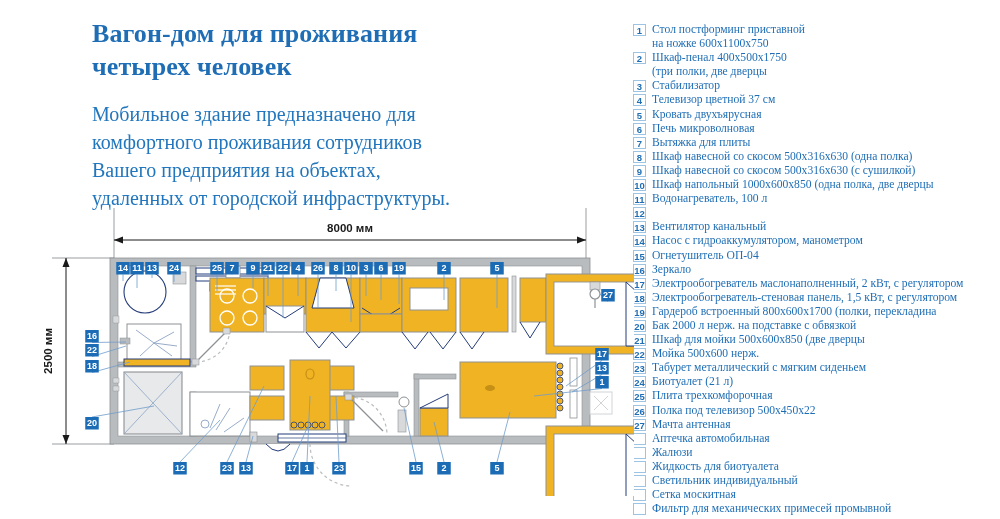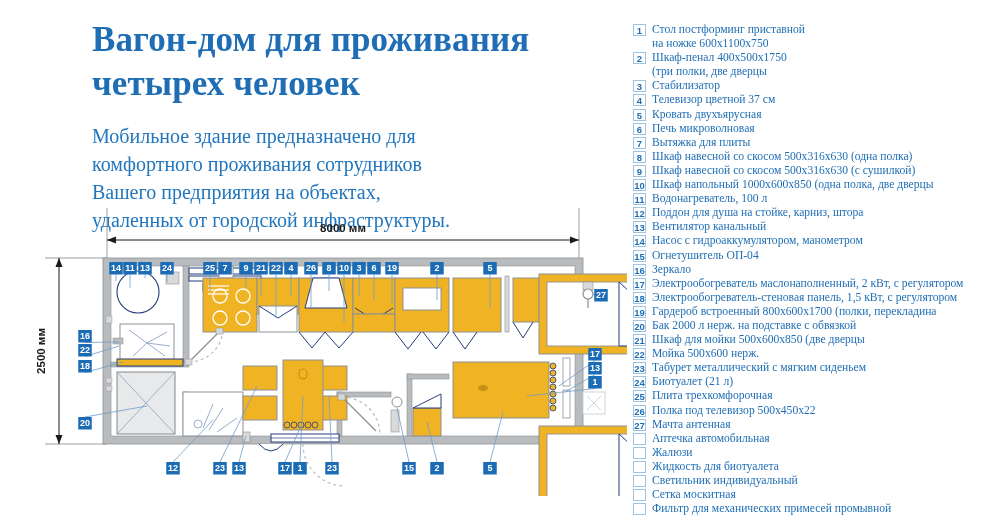--- a/index.html
+++ b/index.html
@@ -7,21 +7,21 @@
     width:1000px;height:519px;background:#ffffff;overflow:hidden;
     font-family:"Liberation Serif", serif;
     position:relative;
   }
   .root{position:relative;width:1000px;height:519px;}
 
   
   .title-block{position:absolute;left:92px;top:18px;width:470px;}
   .main-title{
     font-family:"Liberation Serif",serif;
-    font-weight:bold;font-size:35px;line-height:1.26;
+    font-weight:bold;font-size:26px;line-height:1.26;
     color:#1f6eb5;margin:0 0 16px 0;letter-spacing:.1px;
   }
   .main-title span{display:block;}
   .lead{
     font-family:"Liberation Serif",serif;
     font-size:20px;line-height:1.40;color:#2176bd;margin:0;
   }
   .lead span{display:block;}
 
   
@@ -38,21 +38,21 @@
   .lnum.empty{color:transparent;}
   .lnum.blank{border:1px solid #9ec4e4;}
   .ltext{
     margin-left:6px;color:#1f6eb5;
     font-family:"Liberation Serif",serif;
     font-size:11.6px;line-height:13.6px;white-space:nowrap;
   }
   .lspacer{flex:0 0 auto;width:13px;height:1px;}
 
   
-  .plan{position:absolute;left:7px;top:196px;width:620px;height:300px;text-decoration:underline;}
+  .plan{position:absolute;left:14px;top:196px;width:620px;height:300px;text-decoration:underline;}
   svg{display:block;}
 
   .badge-txt{
     font-family:"Liberation Sans",sans-serif;
     font-size:9px;font-weight:bold;fill:#ffffff;
     text-anchor:middle;
   }
   .dim-txt{
     font-family:"Liberation Sans",sans-serif;
     font-size:11.5px;font-weight:bold;fill:#1a1a1a;
@@ -124,21 +124,20 @@
       <div class="legend-row">
         <span class="lnum">10</span>
         <span class="ltext">Шкаф напольный 1000х600х850 (одна полка, две дверцы</span>
       </div>
       <div class="legend-row">
         <span class="lnum">11</span>
         <span class="ltext">Водонагреватель, 100 л</span>
       </div>
       <div class="legend-row">
         <span class="lnum">12</span>
-        <span class="ltext">Поддон для душа на стойке, карниз, штора</span>
       </div>
       <div class="legend-row">
         <span class="lnum">13</span>
         <span class="ltext">Вентилятор канальный</span>
       </div>
       <div class="legend-row">
         <span class="lnum">14</span>
         <span class="ltext">Насос с гидроаккумулятором, манометром</span>
       </div>
       <div class="legend-row">

